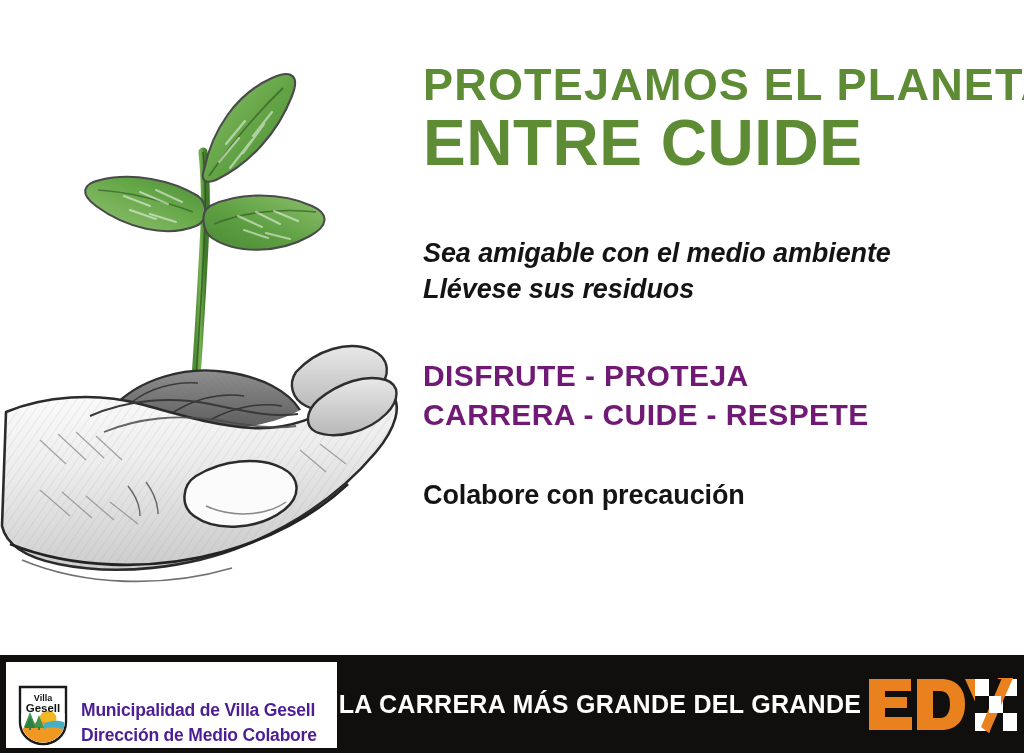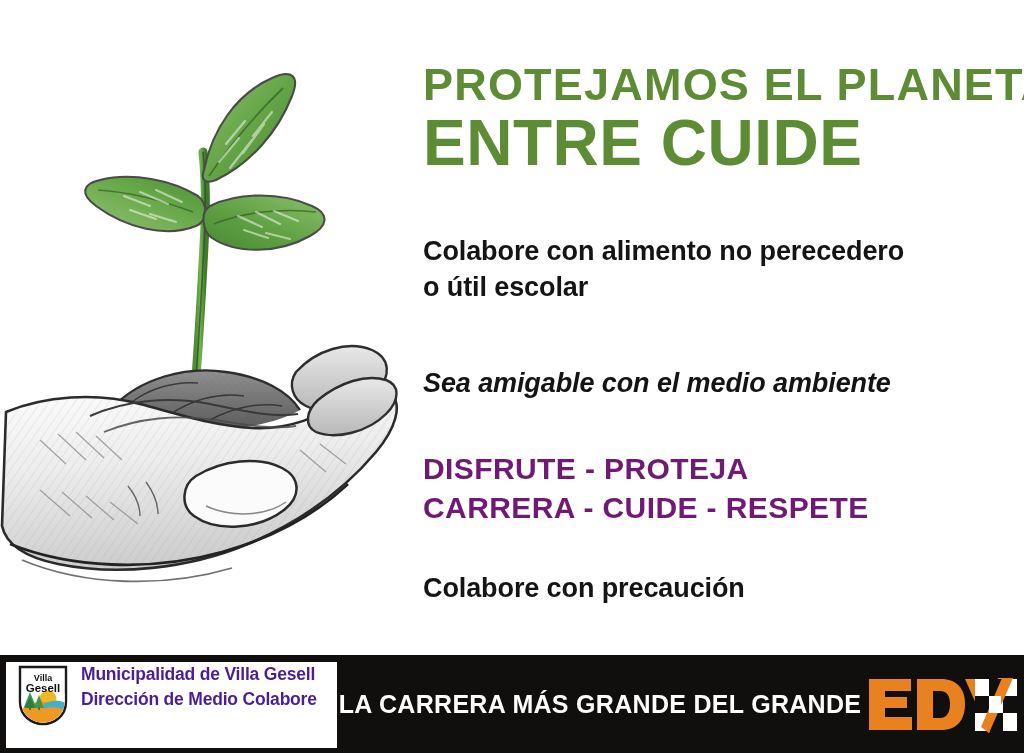--- a/index.html
+++ b/index.html
@@ -41,21 +41,21 @@
   .sp-3 { margin-top:48px; }
   .sp-4 { margin-top:44px; }
 
   
   .footer {
     position:absolute; left:0; bottom:0; width:1024px; height:98px;
     background:#100f0d;
   }
   .muni-panel {
     position:absolute; left:6px; top:7px; width:331px; height:86px;
-    background:#ffffff; display:flex; align-items:flex-start; padding-left:10px;
+    background:#ffffff; display:flex; align-items:flex-end; padding-left:10px;
   }
   .crest { width:54px; height:66px; flex:0 0 54px; }
   .crest svg { display:block; width:100%; height:100%; }
   .muni-text { margin-left:11px; color:#4c1d95; }
   .muni-text .l1, .muni-text .l2 {
     font-size:17.5px; font-weight:bold; line-height:1.42;
     letter-spacing:-0.2px; white-space:nowrap;
   }
 
   .banner {
@@ -228,27 +228,24 @@
           <path d="M146 462 C 154 473, 158 484, 158 494"></path>
         </g>
       </g>
     </svg>
   </div>
 
   <div class="textcol">
     <div class="headline-1">PROTEJAMOS EL PLANETA</div>
     <div class="headline-2">ENTRE CUIDE</div>
 
-    <div class="para sp-1">
-      <div class="blk-dark">Colabore con alimento no perecedero</div>
-      <div class="blk-dark">o útil escolar</div>
-    </div>
 
     <div class="para sp-2">
       <div class="blk-dark">Sea amigable con el medio ambiente</div>
+      <div class="blk-dark">Llévese sus residuos</div>
     </div>
 
     <div class="para sp-3">
       <div class="blk-green">DISFRUTE - PROTEJA</div>
       <div class="blk-green">CARRERA - CUIDE - RESPETE</div>
     </div>
 
     <div class="para sp-4">
       <div class="blk-dark">Colabore con precaución</div>
     </div>

